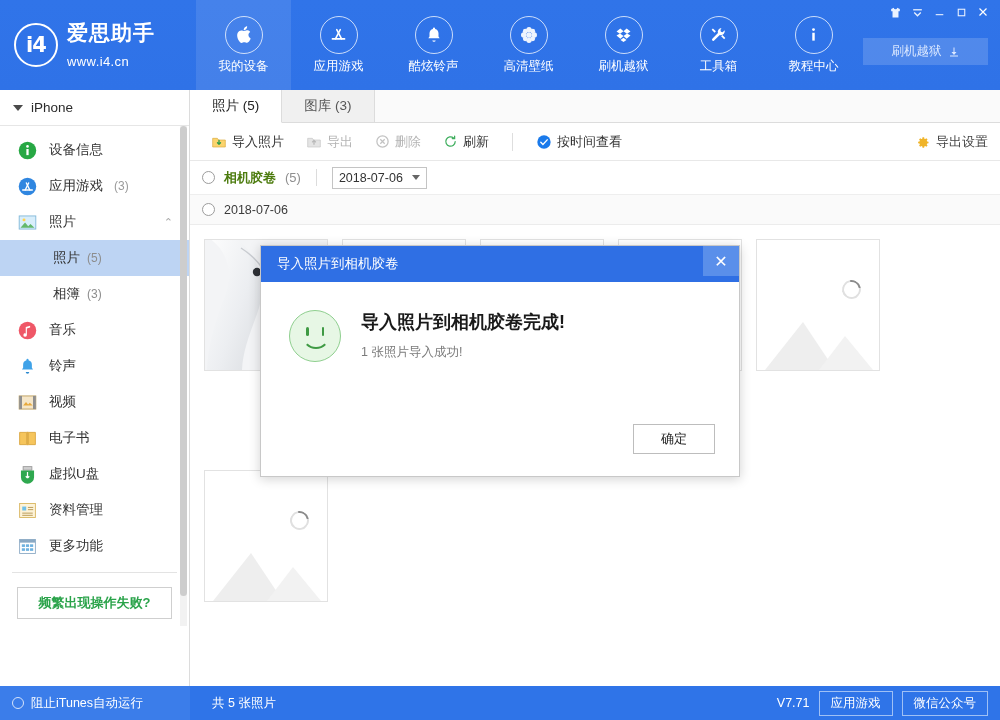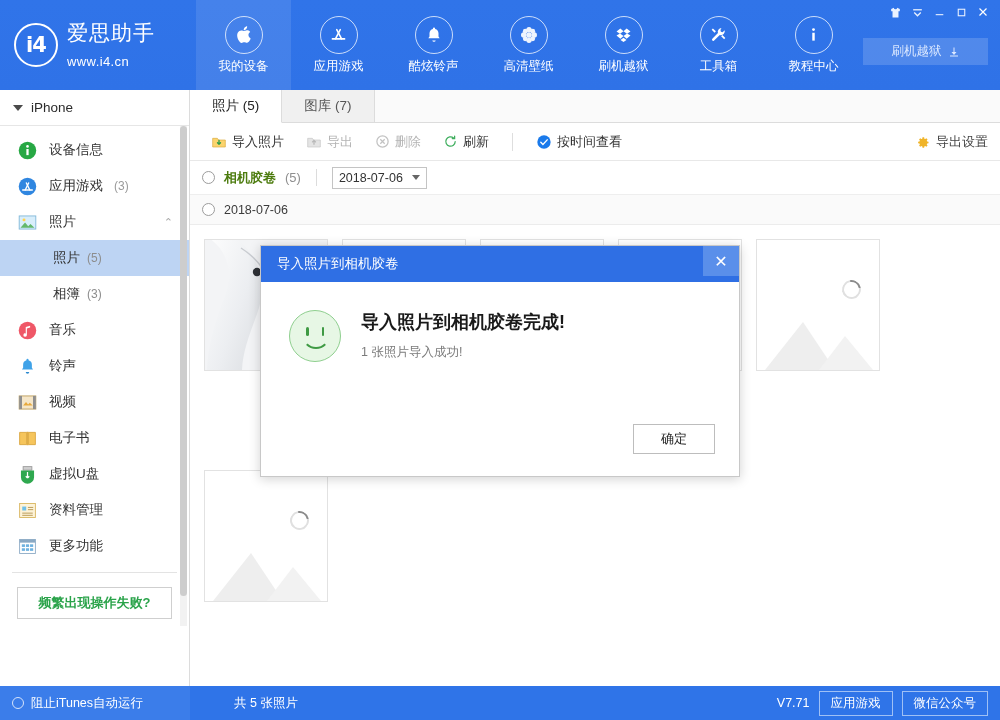--- a/index.html
+++ b/index.html
@@ -32,21 +32,21 @@
   .brand-logo {
     width: 44px; height: 44px; border-radius: 50%;
     border: 2px solid #ffffff;
     display: flex; align-items: center; justify-content: center;
     color: #fff; font-size: 21px; font-weight: bold;
     font-family: "DejaVu Sans", sans-serif;
     letter-spacing: -1px;
     flex: none;
   }
   .brand-text { color: #fff; line-height: 1.05; }
-  .brand-cn { font-size: 21px; font-weight: normal; letter-spacing: 1px; }
+  .brand-cn { font-size: 21px; font-weight: bold; letter-spacing: 1px; }
   .brand-url { font-size: 13px; letter-spacing: 0.4px; margin-top: 11px; }
 
   .navitems {
     position: absolute; left: 196px; top: 0;
     height: 90px;
     display: flex; align-items: center;
   }
   .navitem {
     width: 95px; height: 90px;
     display: flex; flex-direction: column; align-items: center;
@@ -226,21 +226,21 @@
   }
   .earphone {
     position:absolute; left:-6px; top:-4px; width: 150px; height: 150px;
   }
 
   
   .statusbar {
     position: absolute; left: 0; bottom: 0;
     width: 1000px; height: 34px;
     background: #2f74e8; display: flex; align-items: center;
-    color: #fff; font-size: 12.5px; gap: 22px;
+    color: #fff; font-size: 12.5px;
   }
   .sb-left {
     width: 190px; height: 34px; display:flex; align-items:center;
     gap: 7px; padding-left: 12px;
     background: #3b7dea; cursor: pointer;
   }
   .sb-radio { width:12px;height:12px;border-radius:50%;border:1px solid #d5e3fb;flex:none; }
   .sb-count { margin-left: 22px; }
   .sb-right {
     margin-left: auto; display:flex; align-items:center; gap: 9px;
@@ -553,21 +553,21 @@
     </div>
   </div>
 
   <div class="main">
 
     <div class="tabs">
       <div class="tab active">
         <span>照片 (5)</span>
       </div>
       <div class="tab">
-        <span>图库 (7)</span>
+        <span>图库 (3)</span>
       </div>
     </div>
 
     <div class="toolbar">
       <div class="tbtn">
         <svg width="16" height="16" viewBox="0 0 24 24">
             <path d="M2.5 6.5h7l2 2.5h10v10.5h-19z" fill="#fbd46d" stroke="#d9a93c"></path>
             <path d="M12 9.5v5.5M12 15.5l-2.3-2.4M12 15.5l2.3-2.4" stroke="#2c9c4a" stroke-width="1.9" fill="none" stroke-linecap="round"></path>
           </svg>
         <span>导入照片</span>

